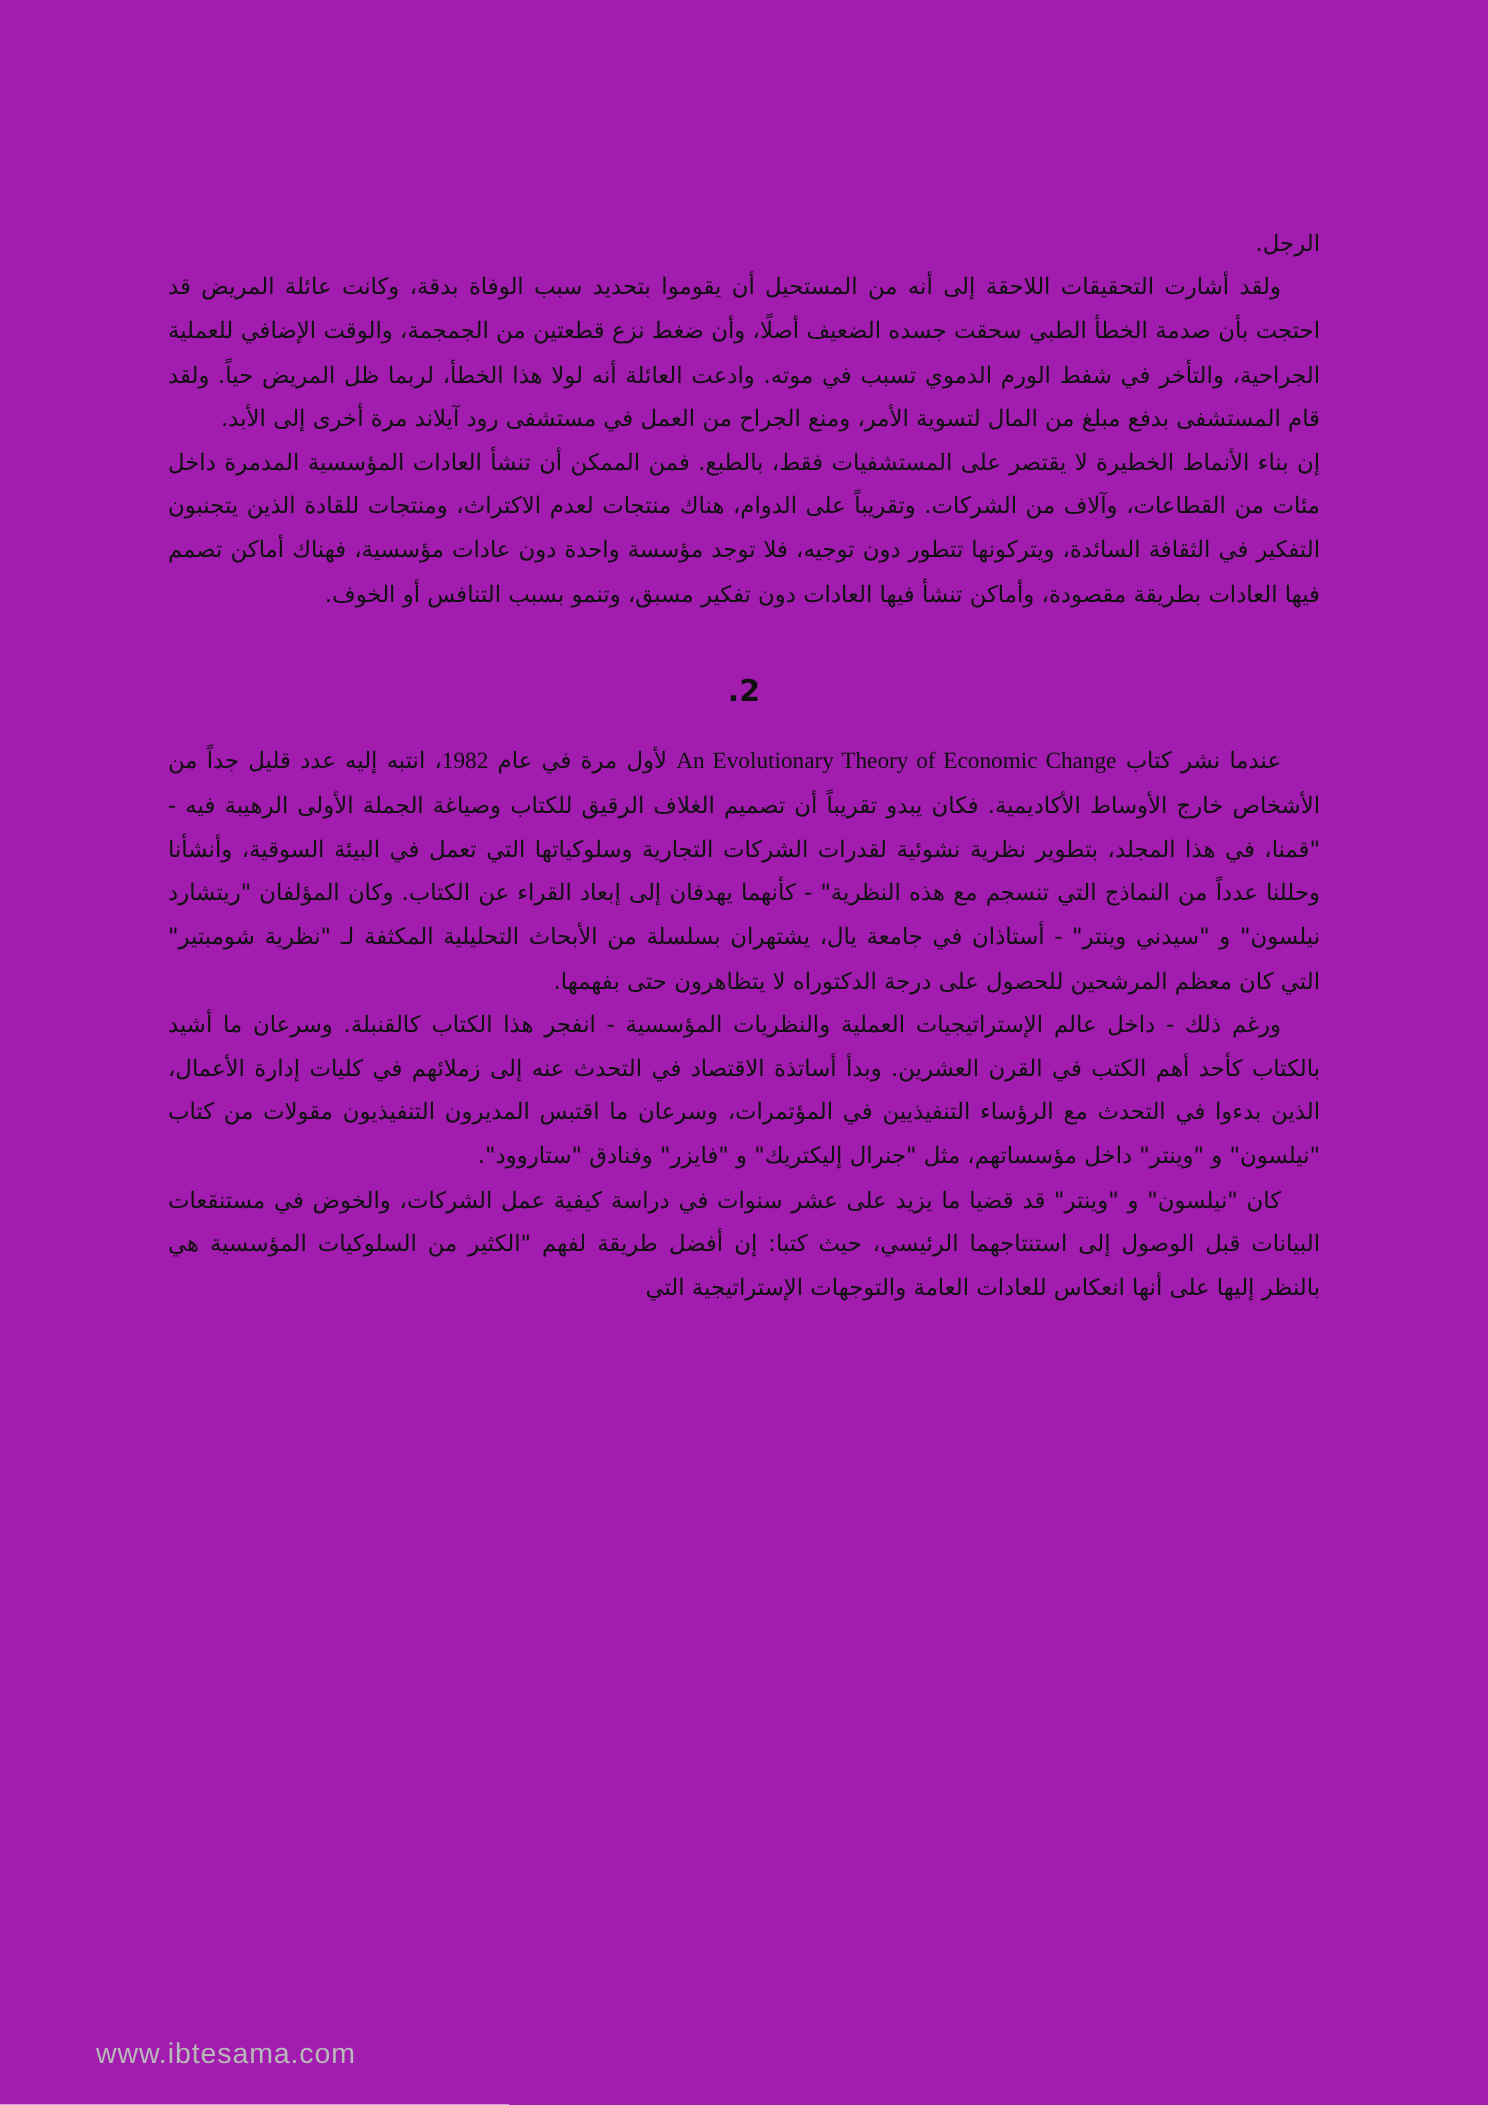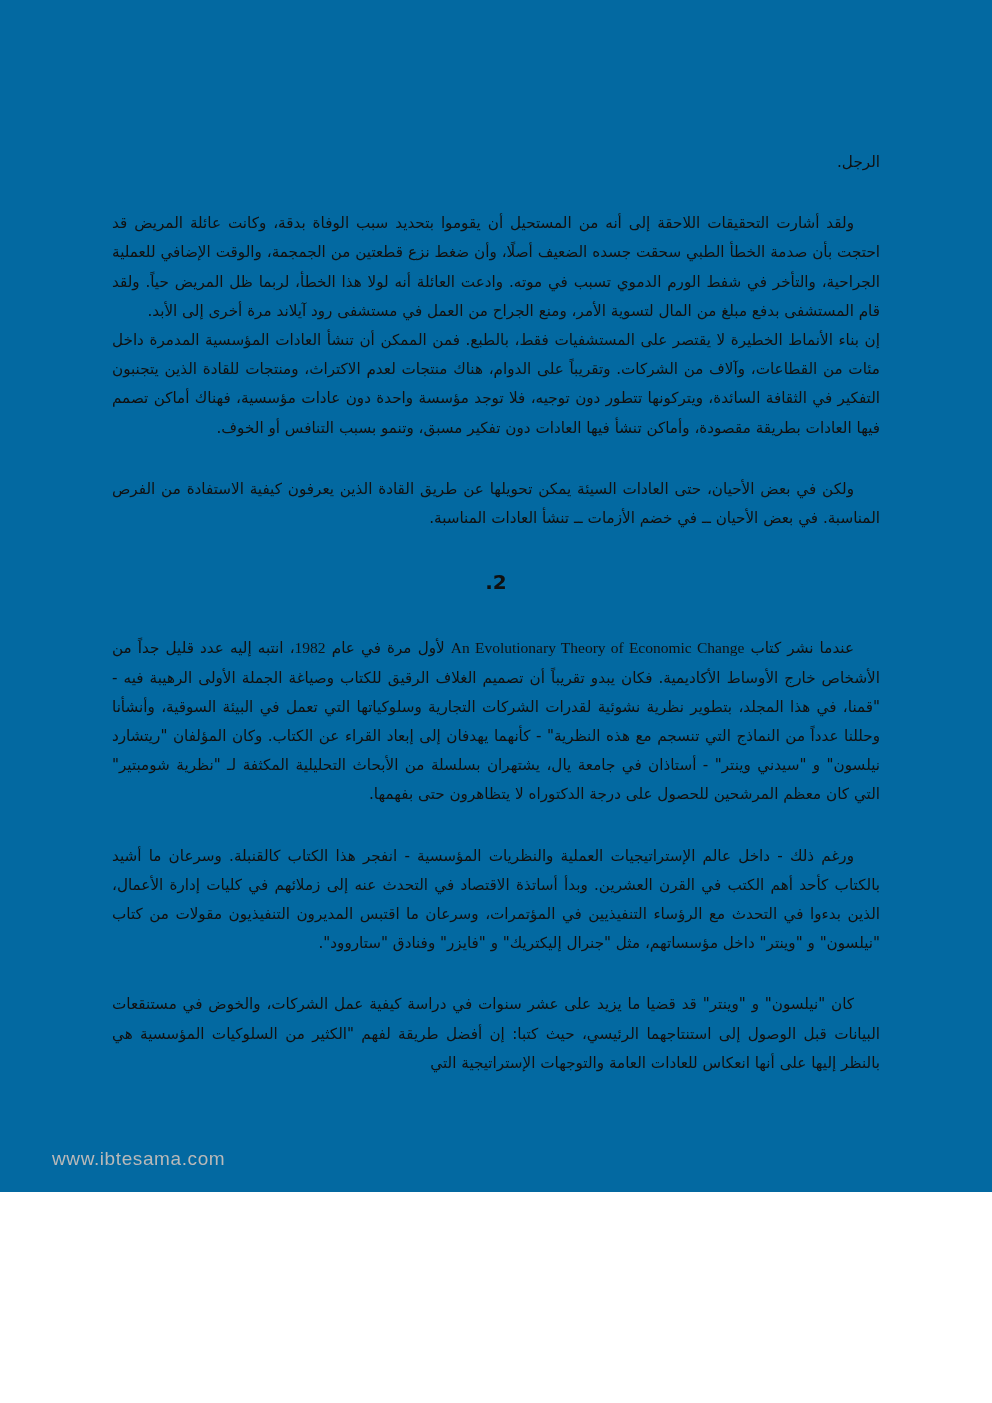--- a/index.html
+++ b/index.html
@@ -3,22 +3,22 @@
 <meta charset="utf-8">
 <style>
   html, body {
     margin: 0;
     padding: 0;
     background: #ffffff;
   }
   .page {
     position: relative;
     width: 992px;
-    height: 1192px;
-    background: #0369a1;
+    height: 1403px;
+    background: #a21caf;
     overflow: hidden;
     font-family: "DejaVu Sans", sans-serif;
     text-decoration: underline;
   }
   .content {
     position: absolute;
     top: 148px;
     right: 112px;
     left: 112px;
     direction: rtl;
@@ -27,41 +27,40 @@
     font-size: 15.2px;
     line-height: 1.92;
   }
   .para {
     margin: 0 0 0 0;
     text-align: justify;
     text-justify: inter-word;
   }
   .para.indent {
     text-indent: 26px;
-    margin-top: 32px;
   }
   .para.noindent {
     text-indent: 0;
   }
   .section-number {
     margin: 30px 0 14px 0;
     text-align: center;
     font-size: 20px;
     font-weight: bold;
     direction: ltr;
   }
   .latin {
     font-family: "Liberation Serif", serif;
     direction: ltr;
     unicode-bidi: isolate;
     font-size: 15.5px;
   }
   .watermark {
     position: absolute;
-    left: 52px;
+    left: 64px;
     bottom: 22px;
     direction: ltr;
     color: #b9b9b9;
     font-size: 19px;
     font-family: "Liberation Sans", sans-serif;
     letter-spacing: 0.6px;
     text-align: center;
   }
 </style>
 </head>
@@ -71,21 +70,20 @@
 
   <div class="content">
 
     <p class="para noindent">الرجل.</p>
 
     <p class="para indent">ولقد أشارت التحقيقات اللاحقة إلى أنه من المستحيل أن يقوموا بتحديد سبب الوفاة بدقة، وكانت عائلة المريض قد احتجت بأن صدمة الخطأ الطبي سحقت جسده الضعيف أصلًا، وأن ضغط نزع قطعتين من الجمجمة، والوقت الإضافي للعملية الجراحية، والتأخر في شفط الورم الدموي تسبب في موته. وادعت العائلة أنه لولا هذا الخطأ، لربما ظل المريض حياً. ولقد قام المستشفى بدفع مبلغ من المال لتسوية الأمر، ومنع الجراح من العمل في مستشفى رود آيلاند مرة أخرى إلى الأبد.</p>
 
 
     <p class="para noindent">إن بناء الأنماط الخطيرة لا يقتصر على المستشفيات فقط، بالطبع. فمن الممكن أن تنشأ العادات المؤسسية المدمرة داخل مئات من القطاعات، وآلاف من الشركات. وتقريباً على الدوام، هناك منتجات لعدم الاكتراث، ومنتجات للقادة الذين يتجنبون التفكير في الثقافة السائدة، ويتركونها تتطور دون توجيه، فلا توجد مؤسسة واحدة دون عادات مؤسسية، فهناك أماكن تصمم فيها العادات بطريقة مقصودة، وأماكن تنشأ فيها العادات دون تفكير مسبق، وتنمو بسبب التنافس أو الخوف.</p>
 
-    <p class="para indent">ولكن في بعض الأحيان، حتى العادات السيئة يمكن تحويلها عن طريق القادة الذين يعرفون كيفية الاستفادة من الفرص المناسبة. في بعض الأحيان ــ في خضم الأزمات ــ تنشأ العادات المناسبة.</p>
 
     <div class="section-number">.2</div>
 
     <p class="para indent">
       <span>عندما نشر كتاب </span><span class="latin">An Evolutionary Theory of Economic Change</span><span> لأول مرة في عام </span><span class="latin">1982</span><span>، انتبه إليه عدد قليل جداً من الأشخاص خارج الأوساط الأكاديمية. فكان يبدو تقريباً أن تصميم الغلاف الرقيق للكتاب وصياغة الجملة الأولى الرهيبة فيه - "قمنا، في هذا المجلد، بتطوير نظرية نشوئية لقدرات الشركات التجارية وسلوكياتها التي تعمل في البيئة السوقية، وأنشأنا وحللنا عدداً من النماذج التي تنسجم مع هذه النظرية" - كأنهما يهدفان إلى إبعاد القراء عن الكتاب. وكان المؤلفان "ريتشارد نيلسون" و "سيدني وينتر" - أستاذان في جامعة يال، يشتهران بسلسلة من الأبحاث التحليلية المكثفة لـ "نظرية شومبتير" التي كان معظم المرشحين للحصول على درجة الدكتوراه لا يتظاهرون حتى بفهمها.</span>
     </p>
 
     <p class="para indent">ورغم ذلك - داخل عالم الإستراتيجيات العملية والنظريات المؤسسية - انفجر هذا الكتاب كالقنبلة. وسرعان ما أشيد بالكتاب كأحد أهم الكتب في القرن العشرين. وبدأ أساتذة الاقتصاد في التحدث عنه إلى زملائهم في كليات إدارة الأعمال، الذين بدءوا في التحدث مع الرؤساء التنفيذيين في المؤتمرات، وسرعان ما اقتبس المديرون التنفيذيون مقولات من كتاب "نيلسون" و "وينتر" داخل مؤسساتهم، مثل "جنرال إليكتريك" و "فايزر" وفنادق "ستاروود".</p>
 
     <p class="para indent">كان "نيلسون" و "وينتر" قد قضيا ما يزيد على عشر سنوات في دراسة كيفية عمل الشركات، والخوض في مستنقعات البيانات قبل الوصول إلى استنتاجهما الرئيسي، حيث كتبا: إن أفضل طريقة لفهم "الكثير من السلوكيات المؤسسية هي بالنظر إليها على أنها انعكاس للعادات العامة والتوجهات الإستراتيجية التي</p>

